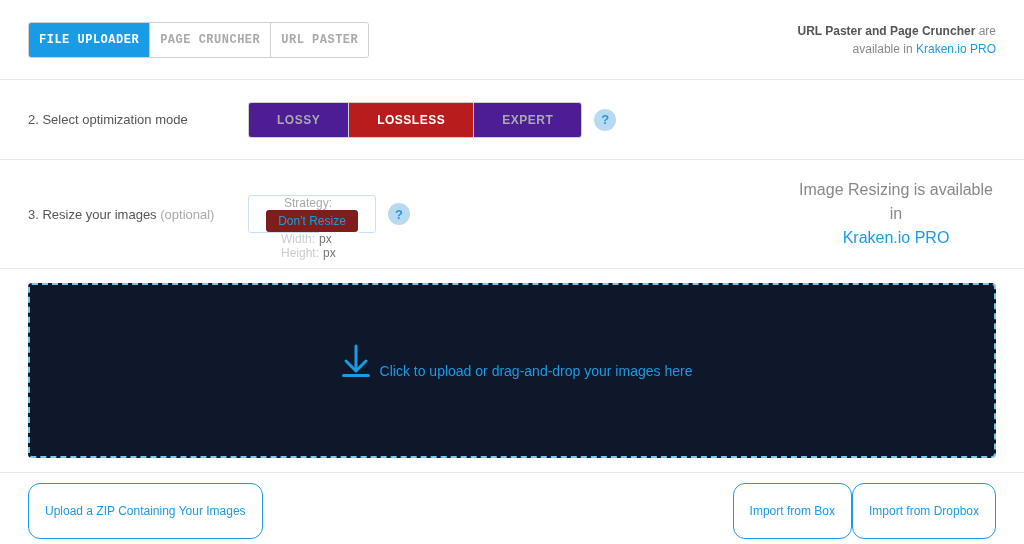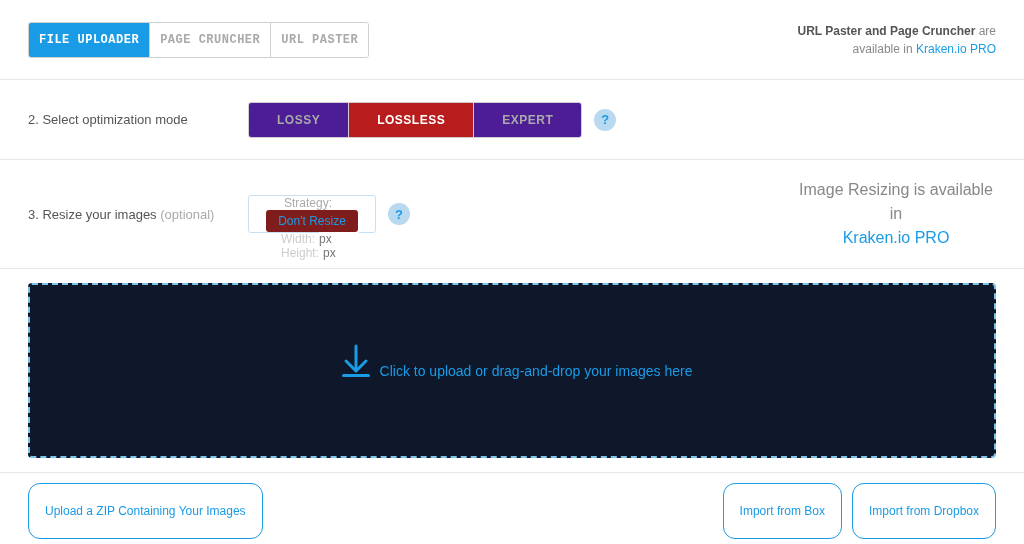--- a/index.html
+++ b/index.html
@@ -234,21 +234,20 @@
       border-radius: 12px;
       padding: 20px 16px;
       font-size: 12px;
       font-weight: 500;
       cursor: pointer;
     }
 
     .bottom-right {
       margin-left: auto;
       display: flex;
-      gap: 10px;
     }
   </style>
 </head>
 <body>
 
 <div class="section">
   <div class="source-tabs">
     <button class="source-tab active">FILE UPLOADER</button>
     <button class="source-tab">PAGE CRUNCHER</button>
     <button class="source-tab">URL PASTER</button>

